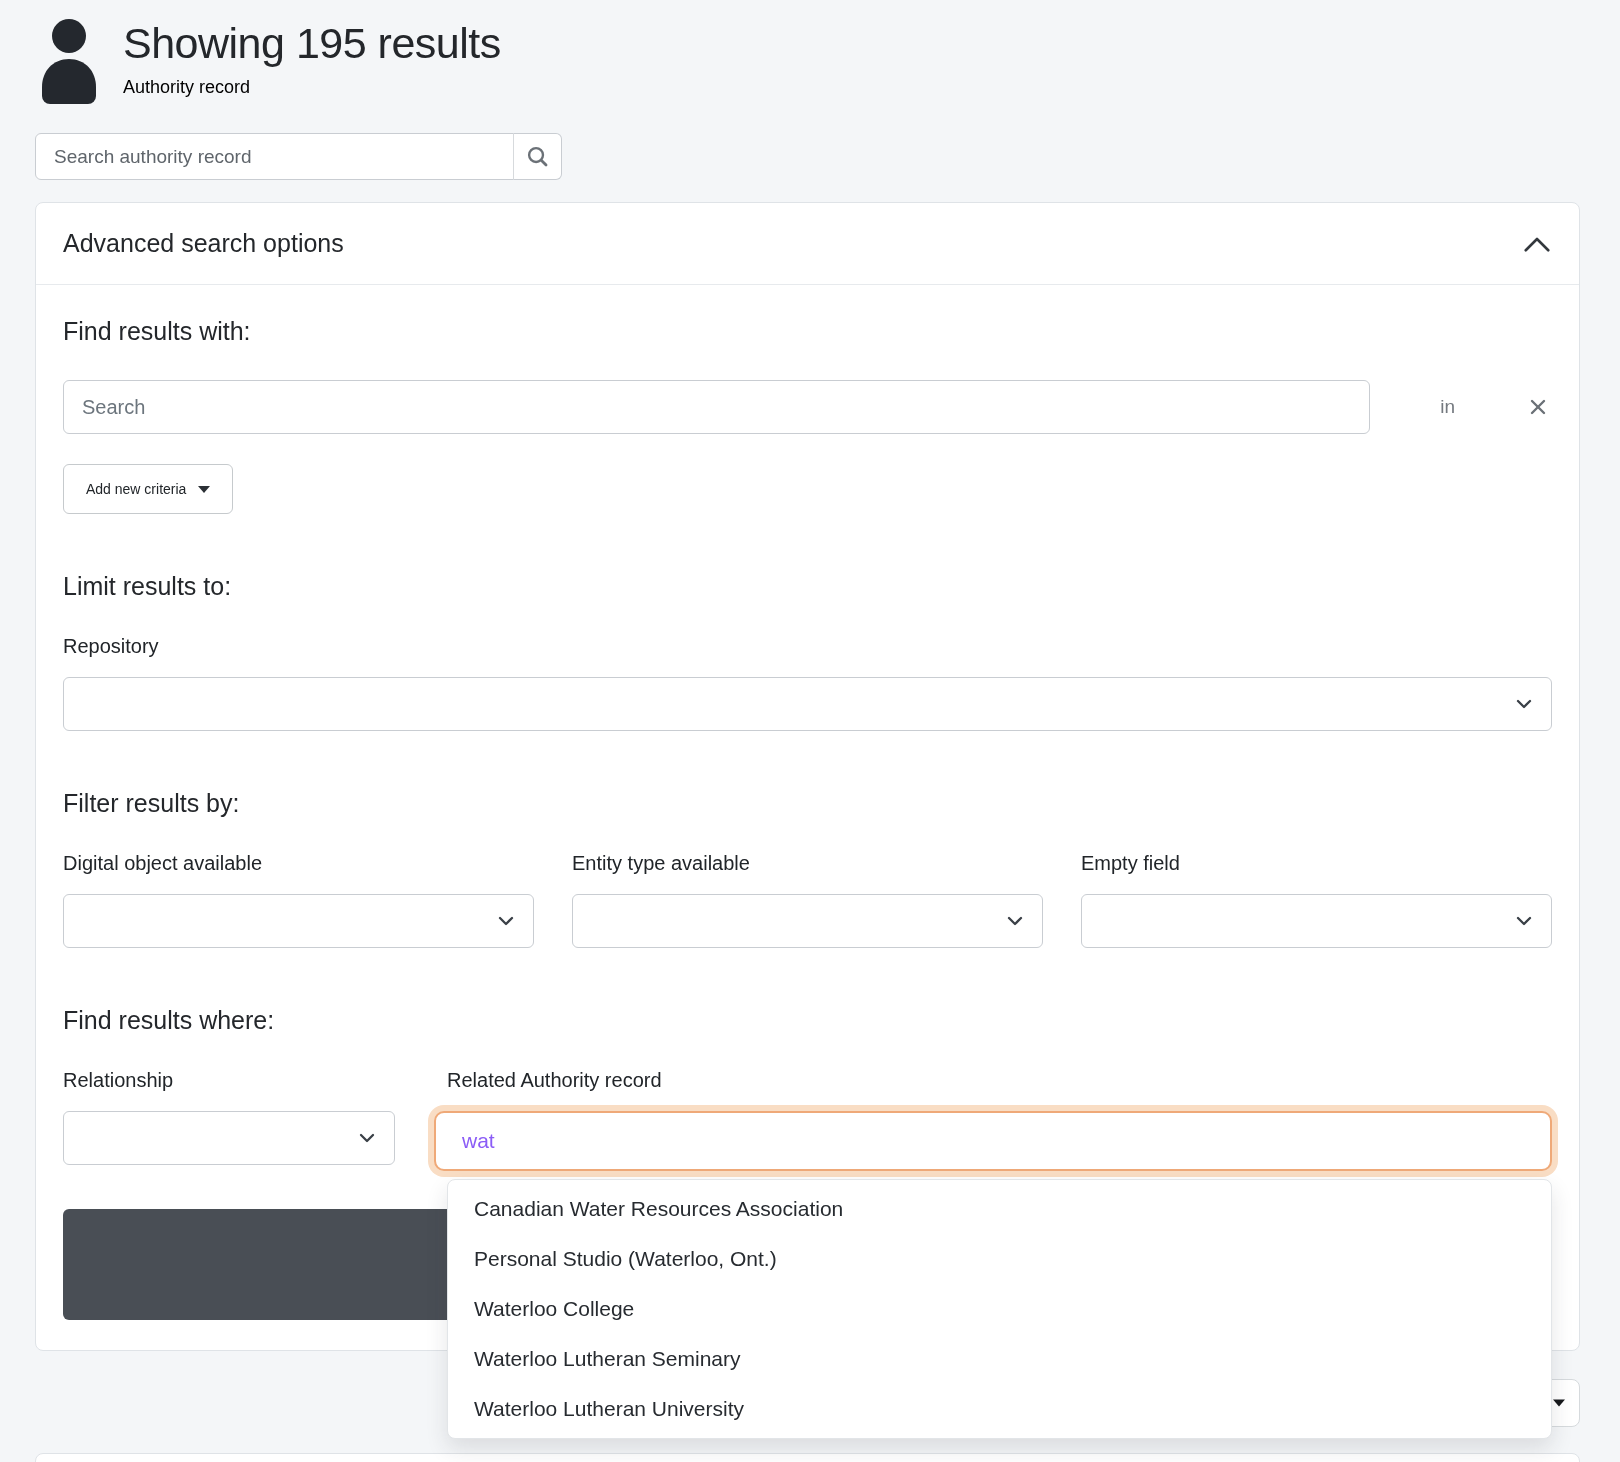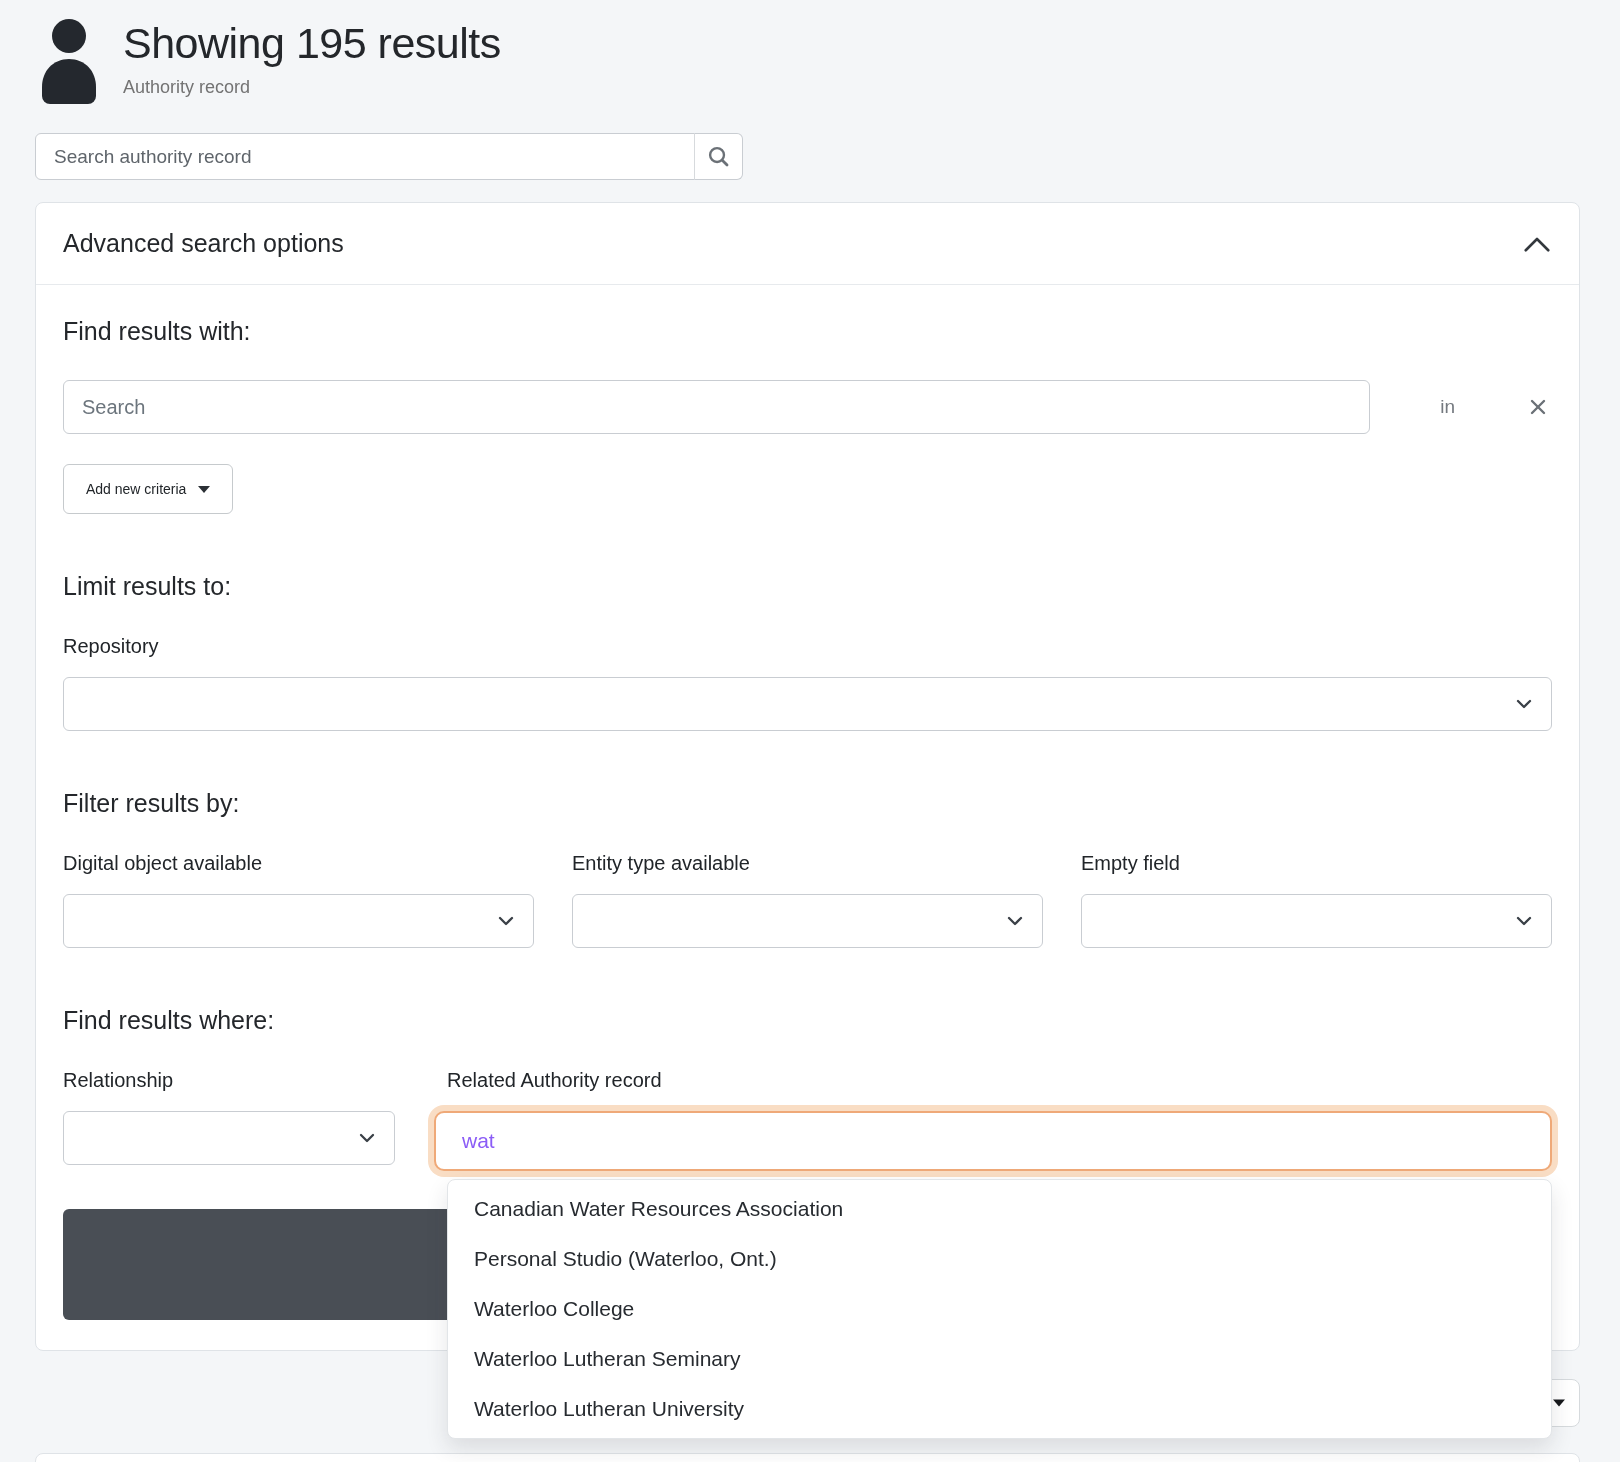--- a/index.html
+++ b/index.html
@@ -10,24 +10,24 @@
     color: #24272b;
     overflow: hidden;
   }
   .container { margin: 0 40px 0 35px; width: 1545px; }
 
   
   .page-header { display: flex; align-items: flex-start; padding-top: 13px; }
   .person-icon { width: 60px; height: 91px; margin-left: 4px; flex: 0 0 auto; }
   .header-text { margin-left: 24px; }
   .page-title { font-size: 43px; font-weight: 500; line-height: 60px; letter-spacing: -0.5px; color: #24272b; }
-  .page-subtitle { font-size: 18px; color: #737373; margin-top: 4px; }
-
-  
-  .searchbar { display: flex; margin-top: 29px; width: 708px; height: 47px; }
+  .page-subtitle { font-size: 18px; color: #000000; margin-top: 4px; }
+
+  
+  .searchbar { display: flex; margin-top: 29px; width: 527px; height: 47px; }
   .searchbar input {
     flex: 1; height: 47px; border: 1px solid #c9cdd2; border-radius: 6px 0 0 6px;
     padding: 0 18px; font-size: 19px; font-family: inherit; color: #24272b; background: #fff; outline: none;
   }
   .searchbar input::placeholder { color: #5f656b; }
   .search-btn {
     width: 49px; height: 47px; background: #fff; border: 1px solid #c9cdd2; border-left: 1px solid #d7dadd;
     border-radius: 0 6px 6px 0; margin-left: -1px; display: flex; align-items: center; justify-content: center; cursor: pointer;
   }
 

